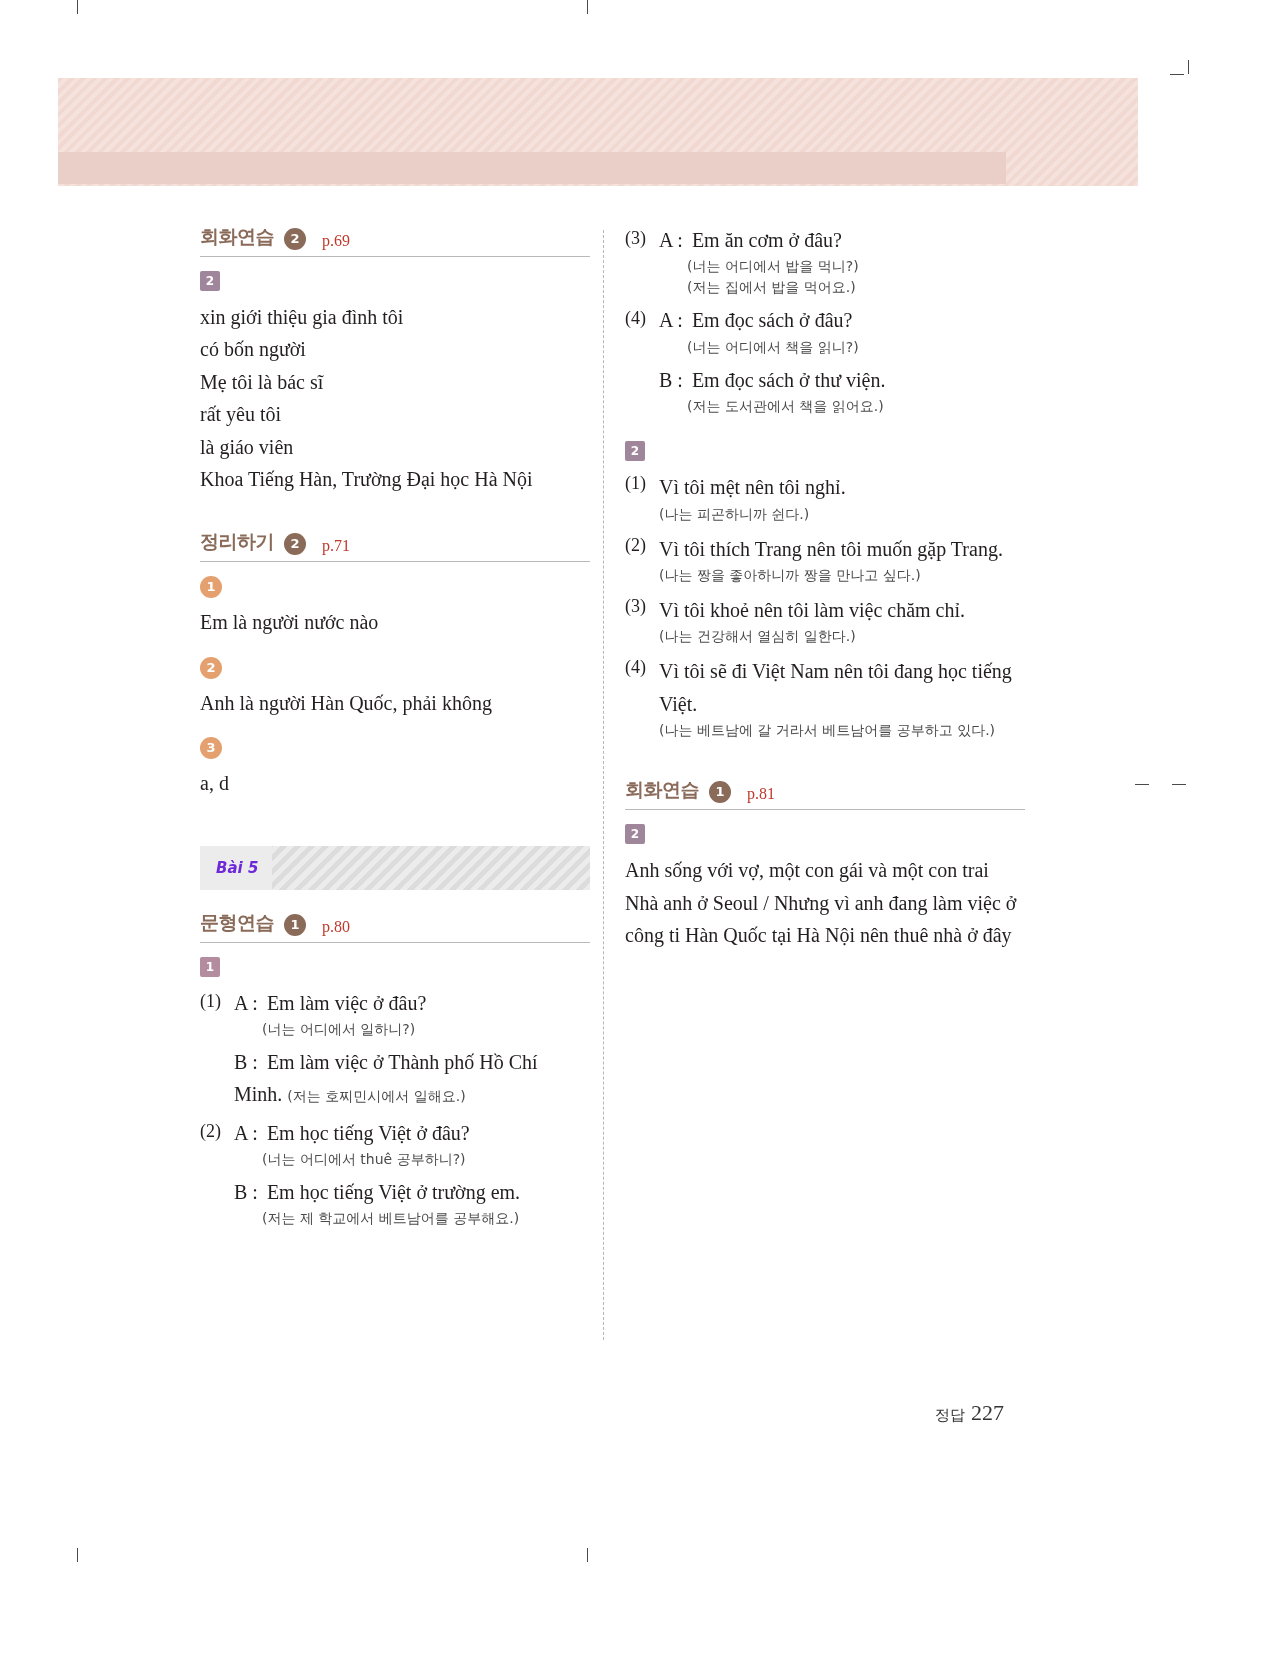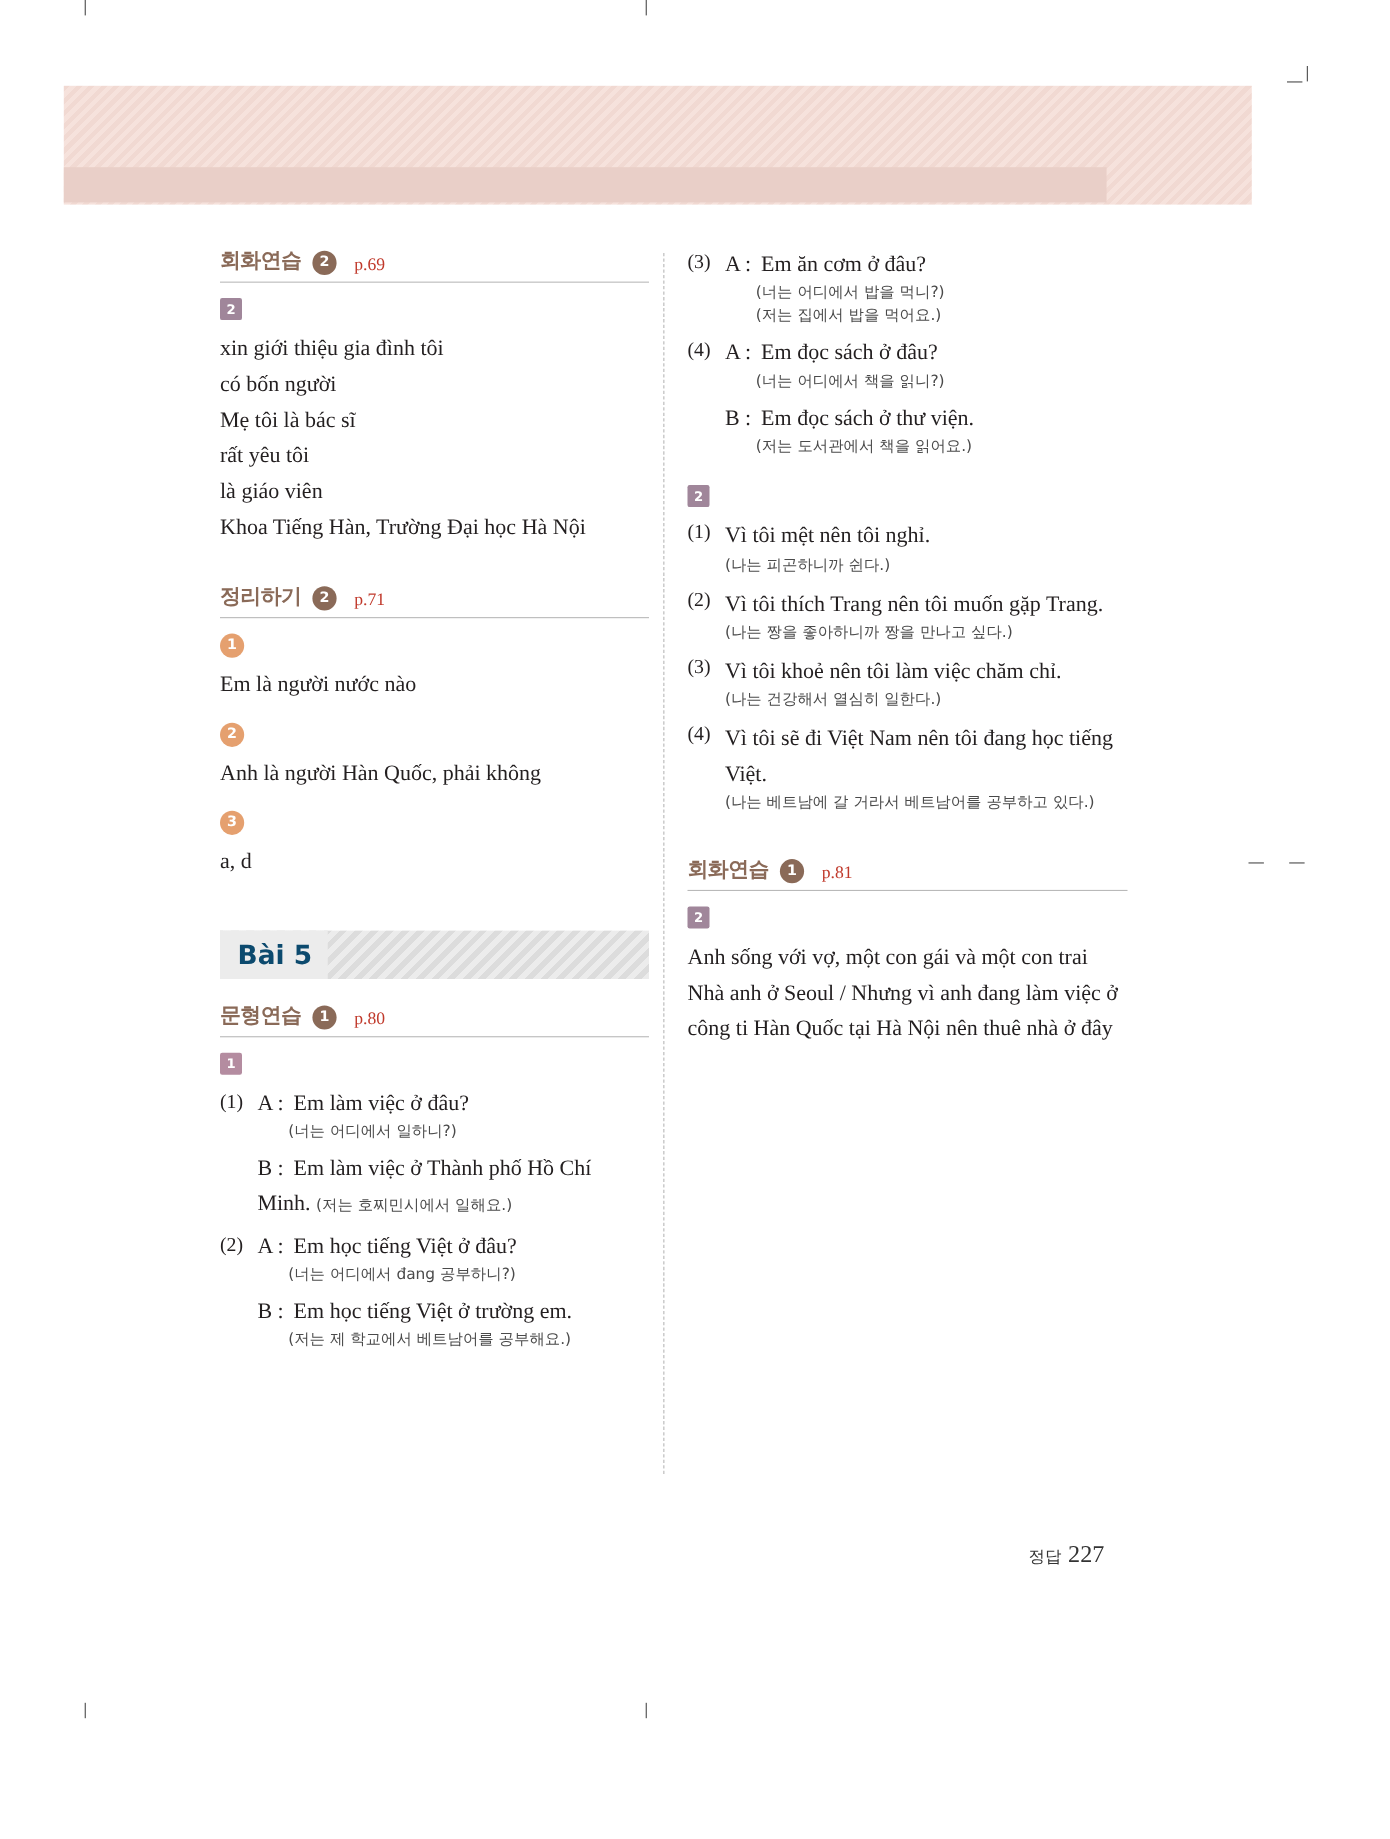--- a/index.html
+++ b/index.html
@@ -170,25 +170,26 @@
     );
     margin-top: 46px;
     margin-bottom: 20px;
     display: flex;
     align-items: center;
   }
   .bai-banner .label {
     background: #ececec;
     font-family: "DejaVu Sans", sans-serif;
     font-weight: bold;
-    font-size: 24px;
+    font-size: 15px;
     padding: 0 14px 0 16px;
     line-height: 44px;
     height: 44px;
-    color: #0c4a6e;
+    color: #6d28d9;
+    font-style: italic;
   }
 
   
   .qa { margin-bottom: 4px; }
   .qa-row {
     display: flex;
     align-items: flex-start;
     font-size: 20px;
     line-height: 1.45;
   }
@@ -324,21 +325,21 @@
 
       
       <div class="qa" style="margin-top:6px;">
         <div class="qa-row">
           <span class="qa-idx">(2)</span>
           <span class="qa-body vn">
             <span class="qa-speaker">A :</span>
             <span>Em học tiếng Việt ở đâu?</span>
           </span>
         </div>
-        <div class="ko ko-indent2">(너는 어디에서 đang 공부하니?)</div>
+        <div class="ko ko-indent2">(너는 어디에서 thuê 공부하니?)</div>
         <div class="qa-row" style="margin-top:6px;">
           <span class="qa-idx"></span>
           <span class="qa-body vn">
             <span class="qa-speaker">B :</span>
             <span>Em học tiếng Việt ở trường em.</span>
           </span>
         </div>
         <div class="ko ko-indent2">(저는 제 학교에서 베트남어를 공부해요.)</div>
       </div>
     </div>

